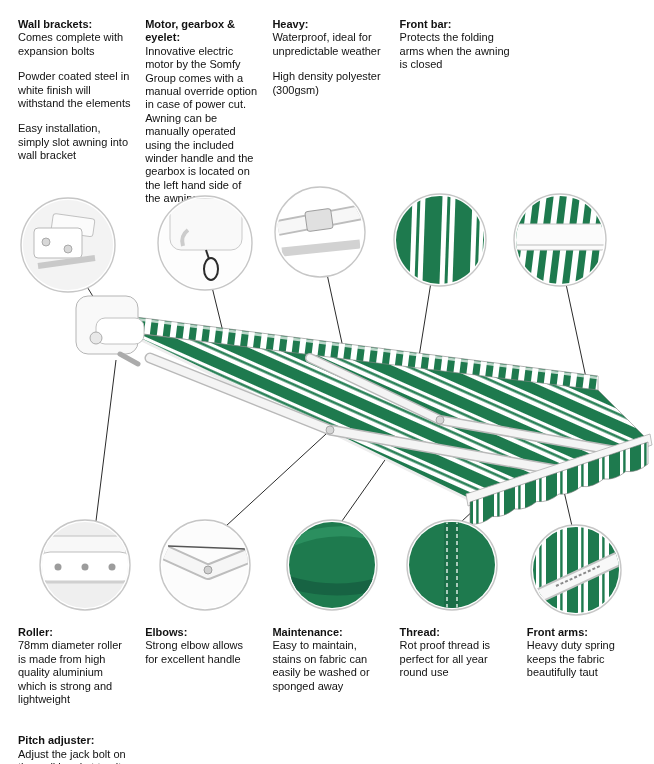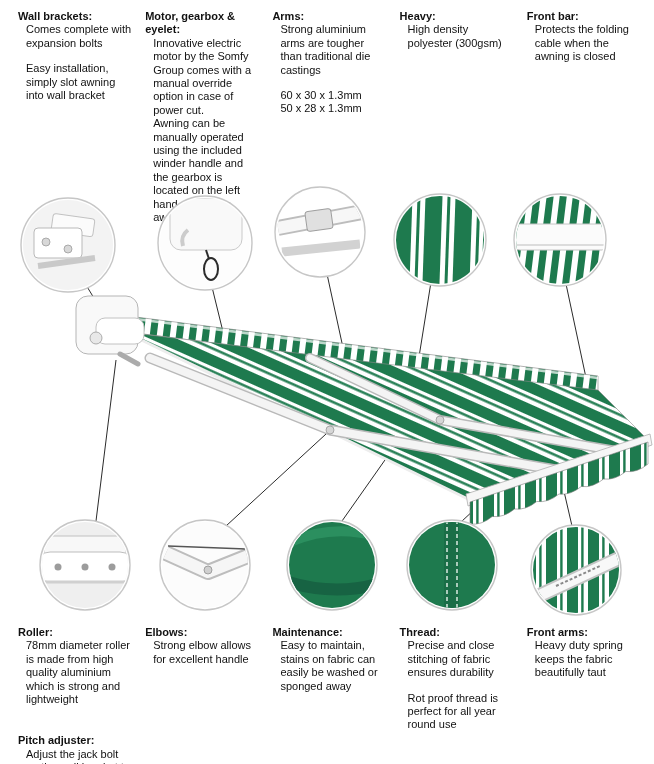--- a/index.html
+++ b/index.html
@@ -14,72 +14,68 @@
   }
   .features {
     position: absolute;
     left: 0;
     width: 654px;
     display: grid;
     grid-template-columns: repeat(5, 1fr);
     column-gap: 14px;
     padding: 0 14px 0 18px;
   }
-  .features.top { top: 10px; }
+  .features.top { top: 18px; }
   .features.bottom { top: 626px; }
   .feature h3 {
     font-size: 11px;
     font-weight: bold;
     margin: 0;
     line-height: 1.22;
   }
   .feature h3.second { margin-top: 28px; }
   .feature p {
     font-size: 11px;
     line-height: 1.22;
-    margin: 0 0 12px 8px;
+    margin: 0 0 12px 0;
     white-space: pre-line;
   }
   .diagram {
     position: absolute;
     top: 168px;
     left: 0;
     width: 654px;
     height: 455px;
   }
 </style>
 </head>
 <body>
 
 <div class="page">
 
   <div class="features top">
     <div class="feature">
       <h3>Wall brackets:</h3>
       <p>Comes complete with expansion bolts</p>
+      <p>Powder coated steel in white finish will withstand the elements</p>
       <p>Easy installation, simply slot awning into wall bracket</p>
     </div>
     <div class="feature">
       <h3>Motor, gearbox &amp; eyelet:</h3>
       <p>Innovative electric motor by the Somfy Group comes with a manual override option in case of power cut.
 Awning can be manually operated using the included winder handle and the gearbox is located on the left hand side of the awning.</p>
     </div>
     <div class="feature">
-      <h3>Arms:</h3>
-      <p>Strong aluminium arms are tougher than traditional die castings</p>
-      <p>60 x 30 x 1.3mm
-50 x 28 x 1.3mm</p>
-    </div>
-    <div class="feature">
       <h3>Heavy:</h3>
+      <p>Waterproof, ideal for unpredictable weather</p>
       <p>High density polyester (300gsm)</p>
     </div>
     <div class="feature">
       <h3>Front bar:</h3>
-      <p>Protects the folding cable when the awning is closed</p>
+      <p>Protects the folding arms when the awning is closed</p>
     </div>
   </div>
 
   <svg class="diagram" width="654" height="455" viewBox="0 0 654 455" xmlns="http://www.w3.org/2000/svg">
     <defs>
       <pattern id="fabStripes" width="40" height="21" patternUnits="userSpaceOnUse" patternTransform="rotate(24)">
         <rect width="40" height="21" fill="#ffffff"></rect>
         <rect width="40" height="11" y="0" fill="#1e7a4e"></rect>
         <rect width="40" height="2.4" y="14.2" fill="#1e7a4e"></rect>
       </pattern>
@@ -292,21 +288,20 @@
     <div class="feature">
       <h3>Elbows:</h3>
       <p>Strong elbow allows for excellent handle</p>
     </div>
     <div class="feature">
       <h3>Maintenance:</h3>
       <p>Easy to maintain, stains on fabric can easily be washed or sponged away</p>
     </div>
     <div class="feature">
       <h3>Thread:</h3>
-      <p>Precise and close stitching of fabric ensures durability</p>
       <p>Rot proof thread is perfect for all year round use</p>
     </div>
     <div class="feature">
       <h3>Front arms:</h3>
       <p>Heavy duty spring keeps the fabric beautifully taut</p>
     </div>
   </div>
 
 </div>
 

